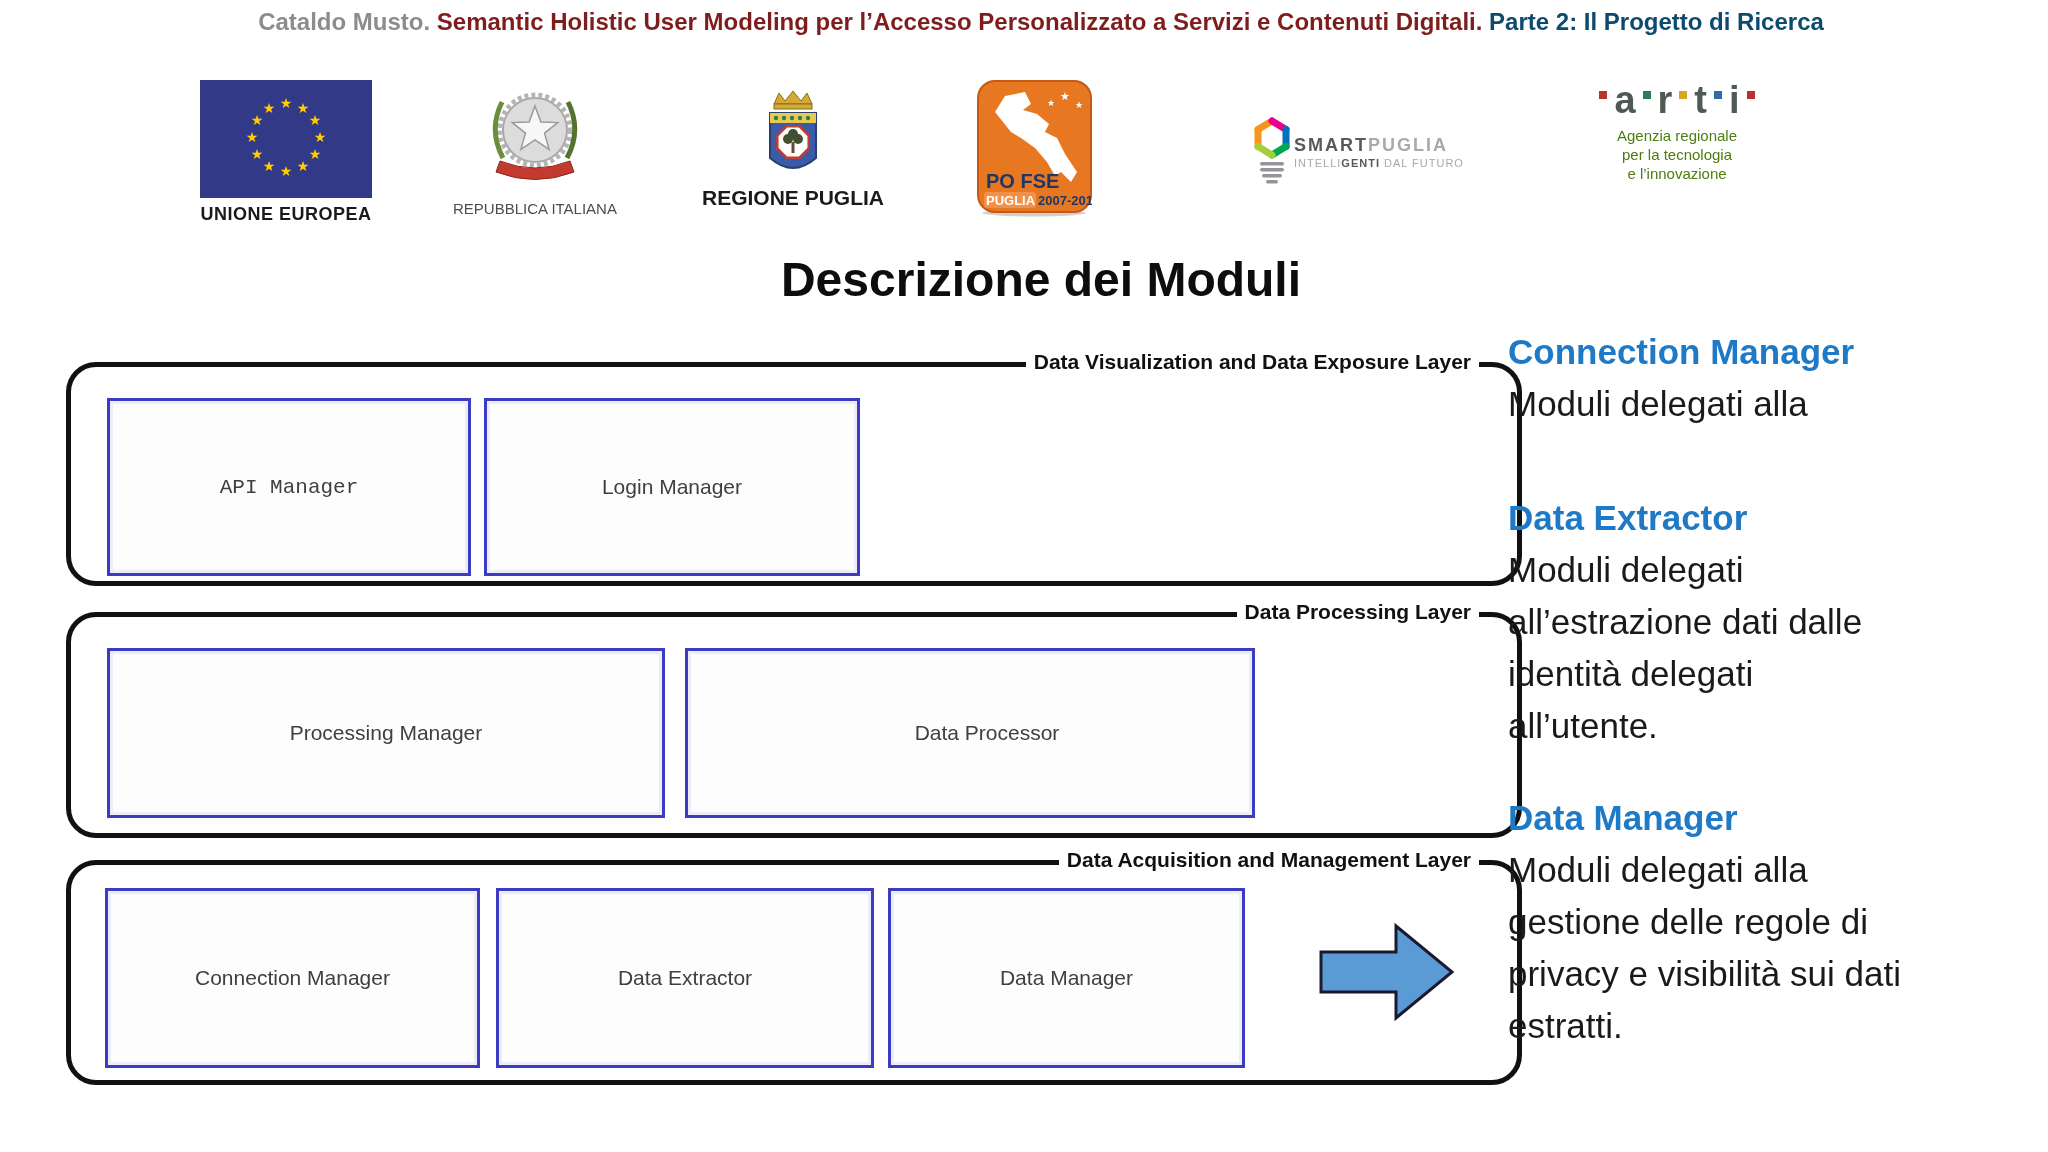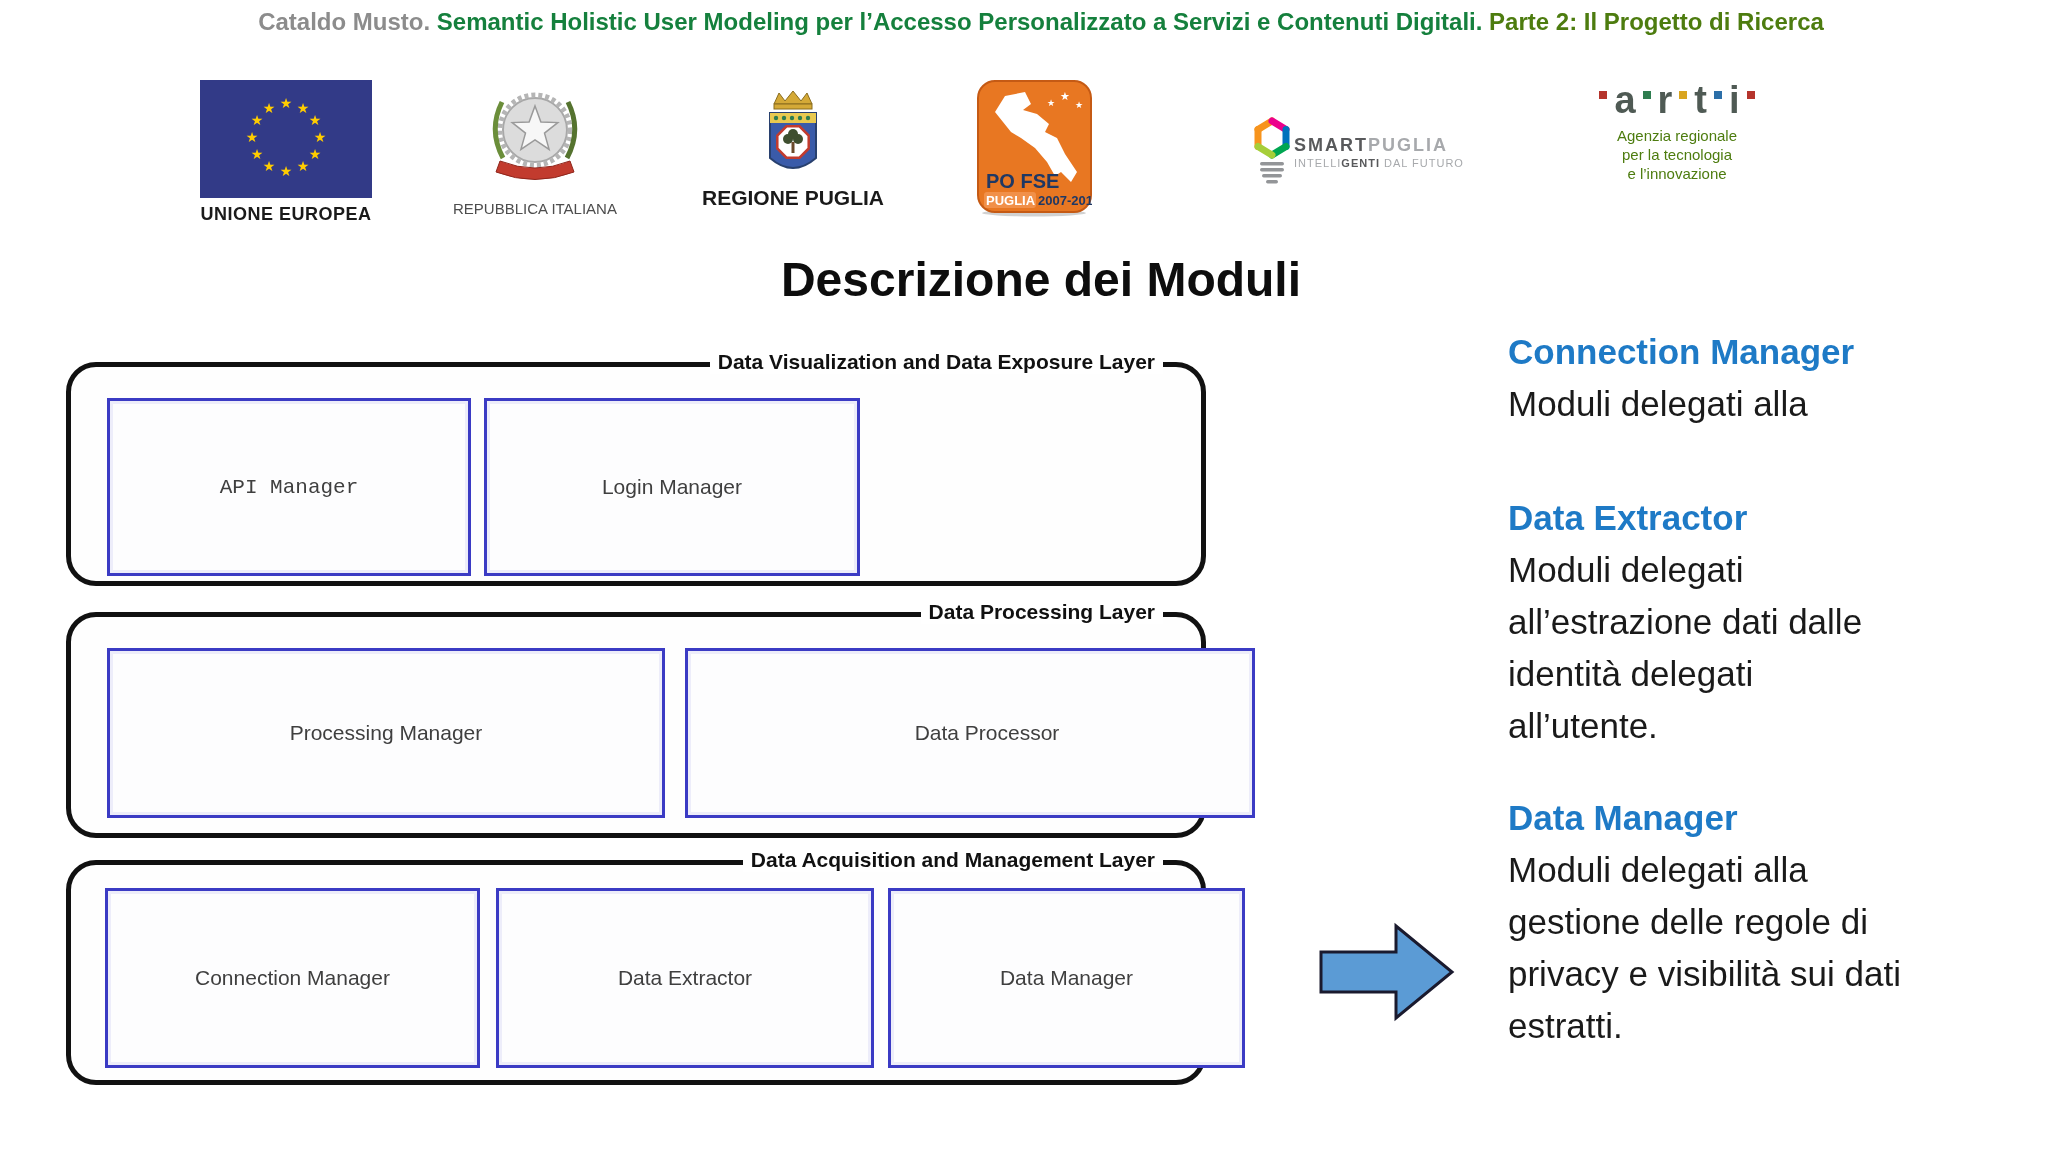--- a/index.html
+++ b/index.html
@@ -29,21 +29,21 @@
   .arti-name{font-size:38px;font-weight:bold;color:#4F5A54;line-height:40px;white-space:nowrap;}
   .arti-dot{display:inline-block;width:8px;height:8px;margin:0 7px 0 7px;vertical-align:middle;
             transform:translateY(-8px);}
   .arti-sub{font-size:15px;color:#4d7c0f;line-height:19px;margin-top:6px;}
 
   
   .slide-title{position:absolute;left:17px;top:252px;width:2048px;text-align:center;
                font-size:48px;font-weight:bold;color:#0d0d0d;}
 
   
-  .layer{position:absolute;left:66px;width:1140px;border:5px solid #111;border-radius:30px;
+  .layer{position:absolute;left:66px;width:1456px;border:5px solid #111;border-radius:30px;
          background:#fefefe;box-sizing:border-box;}
   .layer1{top:362px;height:224px;}
   .layer2{top:612px;height:226px;}
   .layer3{top:860px;height:225px;}
   .layer-label{position:absolute;top:-17px;right:38px;background:#ffffff;padding:0 8px;
                font-size:21px;font-weight:bold;color:#111;white-space:nowrap;}
   .module{position:absolute;border:3px solid #3B3BC4;background:#fdfdfe;
           display:flex;align-items:center;justify-content:center;
           font-size:21px;color:#3f3f3f;box-shadow:inset 0 0 0 3px rgba(120,120,220,.12);
           box-sizing:border-box;}
@@ -66,21 +66,21 @@
 
   
   .arrow{position:absolute;left:1318px;top:922px;}
 </style>
 </head>
 <body>
 
 <div class="page">
 
   <div class="header">
-    <span style="color: rgb(140, 140, 140);">Cataldo Musto. </span><span style="color: #15803d;">Semantic Holistic User Modeling per l’Accesso Personalizzato a Servizi e Contenuti Digitali. </span><span style="color: #4d7c0f;">Parte 2: Il Progetto di Ricerca</span>
+    <span style="color: rgb(140, 140, 140);">Cataldo Musto. </span><span style="color: #7f1d1d;">Semantic Holistic User Modeling per l’Accesso Personalizzato a Servizi e Contenuti Digitali. </span><span style="color: #0c4a6e;">Parte 2: Il Progetto di Ricerca</span>
   </div>
 
   <svg class="abs" style="left:200px;top:80px;" width="172" height="118">
     <rect x="0" y="0" width="172" height="118" fill="#323A87"></rect>
     <g fill="#FFCC00" font-size="14" text-anchor="middle">
       <text x="120" y="62">★</text>
         <text x="115" y="79">★</text>
         <text x="103" y="91">★</text>
       <text x="86" y="96">★</text>
         <text x="69" y="91">★</text>

